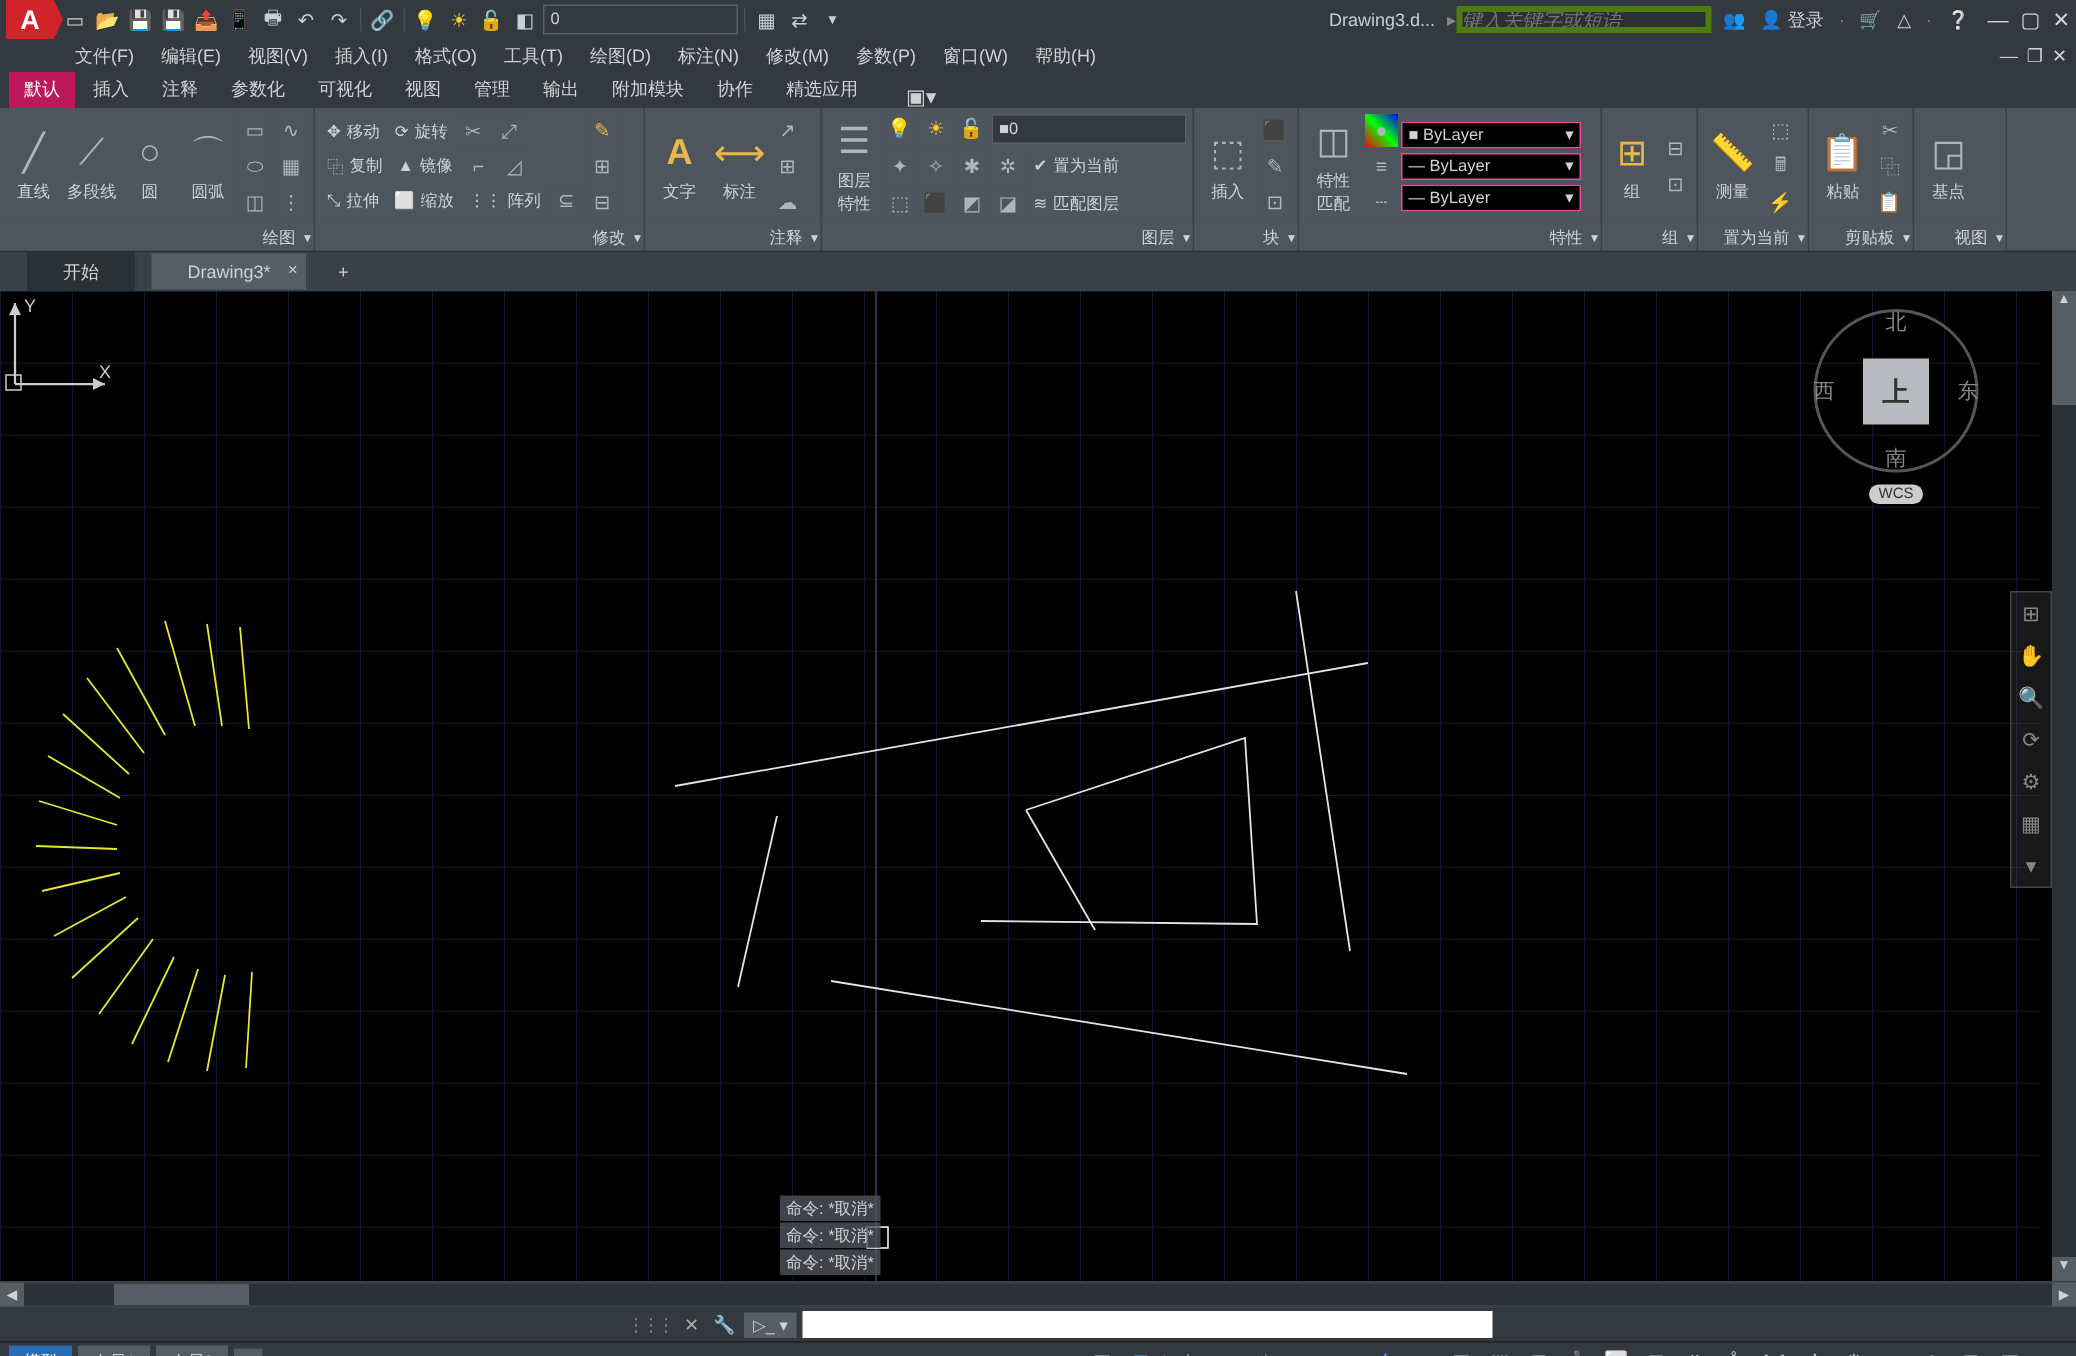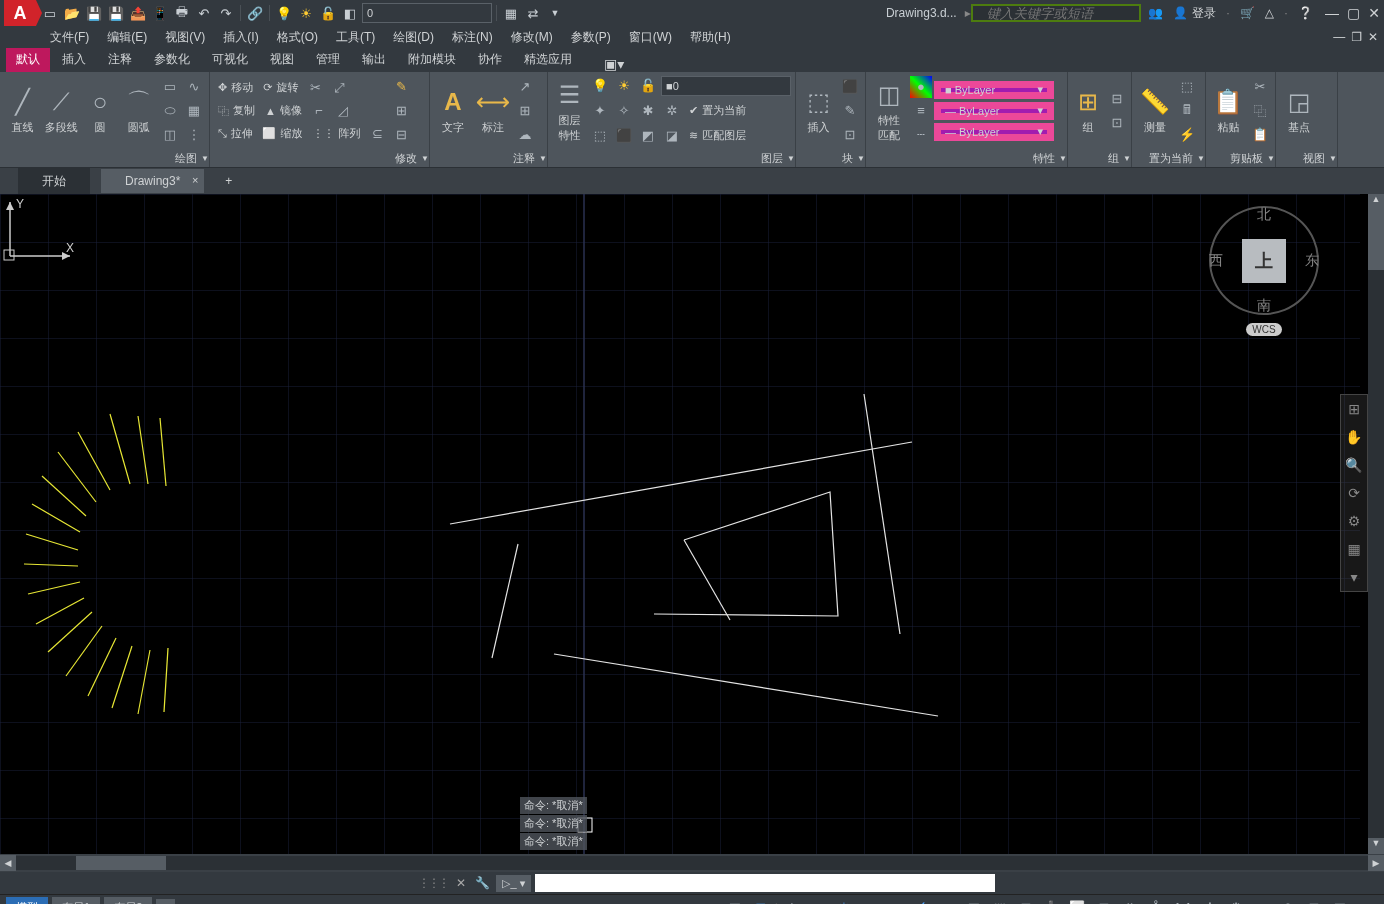--- a/index.html
+++ b/index.html
@@ -6,21 +6,21 @@
 body { background: #33393f; color: #cfd2d4; font-size: 12px; overflow: hidden; width: 1384px; height: 904px; }
 
 
 .titlebar { height: 26px; background: #33393f; display: flex; align-items: center; padding: 0 4px; }
 .app-logo { width: 32px; height: 26px; background: #d1232a; color: #fff; font-weight: bold; display: flex; align-items: center; justify-content: center; font-size: 18px; margin-right: 4px; position: relative; }
 .app-logo::after { content: ""; position: absolute; right: -6px; top: 0; border-left: 6px solid #d1232a; border-top: 13px solid transparent; border-bottom: 13px solid transparent; }
 .qat { display: flex; align-items: center; gap: 2px; }
 .qat .ico { width: 20px; height: 20px; display: flex; align-items: center; justify-content: center; color: #c9cfd4; font-size: 13px; cursor: pointer; }
 .qat .sep { width: 1px; height: 16px; background: #4a5056; margin: 0 2px; }
 .titlebar .doc-title { margin-left: auto; margin-right: 8px; color: #c9cfd4; }
-.titlebar .search { width: 170px; height: 18px; background: #2b3035; border: 2px solid #4d7c0f; color: #7a8086; font-style: italic; padding: 0 14px; }
+.titlebar .search { width: 170px; height: 18px; background: #2b3035; border: 4px solid #4d7c0f; color: #7a8086; font-style: italic; padding: 0 0; }
 .titlebar .right { display: flex; align-items: center; gap: 10px; margin-left: 8px; }
 .titlebar .winbtns { display: flex; gap: 8px; margin-left: 12px; font-size: 14px; }
 .qat .bulb { color: #ffcc33; }
 
 
 .menubar { height: 22px; background: #33393f; display: flex; align-items: center; padding-left: 50px; gap: 18px; font-size: 12px; color: #cfd2d4; position: relative; }
 .menubar .minbtns { position: absolute; right: 6px; display: flex; gap: 6px; font-size: 12px; }
 
 
 .ribbon-tabs { height: 24px; background: #33393f; display: flex; align-items: flex-end; padding-left: 6px; gap: 2px; font-size: 12px; }
@@ -35,21 +35,21 @@
 .panel-title { height: 18px; font-size: 11px; text-align: center; color: #cfd2d4; background: #4e555c; display: flex; justify-content: flex-end; align-items: center; gap: 4px; }
 .panel-title .arrow { font-size: 8px; }
 .bigbtn { width: 38px; display: flex; flex-direction: column; align-items: center; gap: 2px; cursor: pointer; }
 .bigbtn .icon { width: 32px; height: 32px; display: flex; align-items: center; justify-content: center; font-size: 24px; color: #aeb6bd; }
 .bigbtn .lbl { font-size: 11px; color: #cfd2d4; text-align: center; }
 .smallgrid { display: flex; flex-direction: column; gap: 2px; }
 .smallgrid .row { display: flex; gap: 2px; align-items: center; }
 .smbtn { width: 22px; height: 22px; display: flex; align-items: center; justify-content: center; color: #aeb6bd; font-size: 13px; cursor: pointer; background: #4e555c; }
 .textbtn { height: 22px; display: flex; align-items: center; gap: 4px; padding: 0 4px; color: #cfd2d4; font-size: 11px; cursor: pointer; }
 .layerdd { width: 130px; height: 20px; background: #33393f; border: 1px solid #5a6168; display: flex; align-items: center; padding: 0 4px; font-size: 11px; color: #cfd2d4; }
-.propdd { width: 120px; height: 18px; background: #a21caf; border: 7px solid #ec4899; display: flex; align-items: center; padding: 0 4px; font-size: 11px; color: #cfd2d4; justify-content: space-between; }
+.propdd { width: 120px; height: 18px; background: #000000; border: 1px solid #ec4899; display: flex; align-items: center; padding: 0 4px; font-size: 11px; color: #cfd2d4; justify-content: space-between; }
 
 
 .doctabs { height: 26px; background: #3a4046; display: flex; align-items: center; padding-left: 8px; gap: 0; }
 .doctab { padding: 5px 24px; background: #2b3035; color: #cfd2d4; font-size: 12px; border-right: 1px solid #3a4046; cursor: pointer; position: relative; margin-left: 10px; }
 .doctab.active { background: #565d64; }
 .doctab .close { position: absolute; right: 6px; top: 5px; font-size: 11px; }
 .doctab.add { padding: 5px 10px; background: #3a4046; }
 
 
 .canvas-wrap { position: relative; width: 100%; height: 660px; background: #000; overflow: hidden; }

